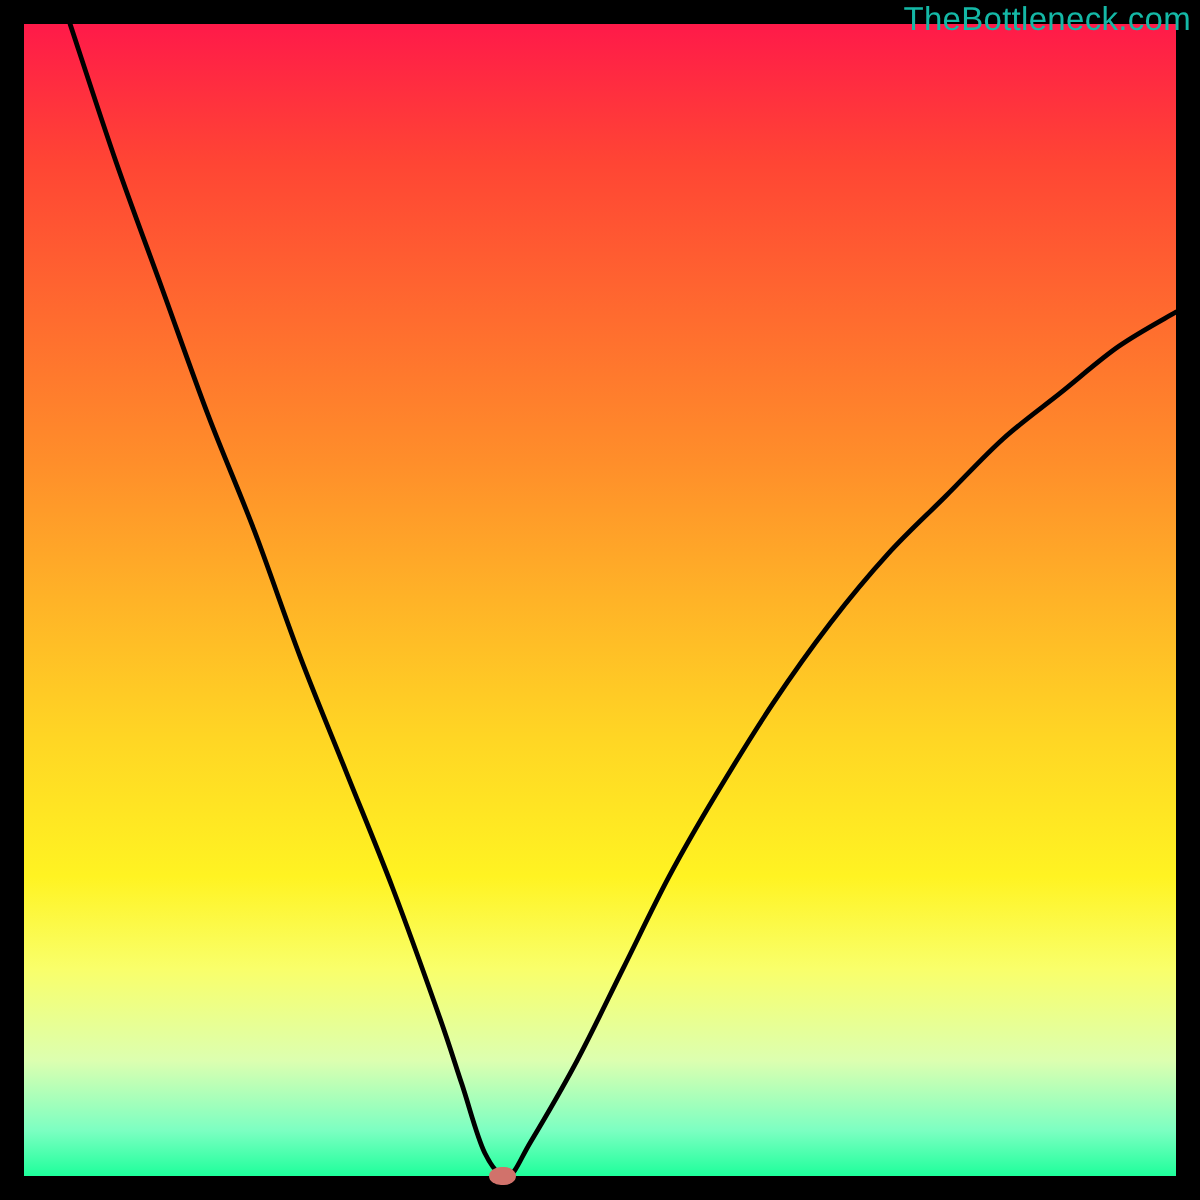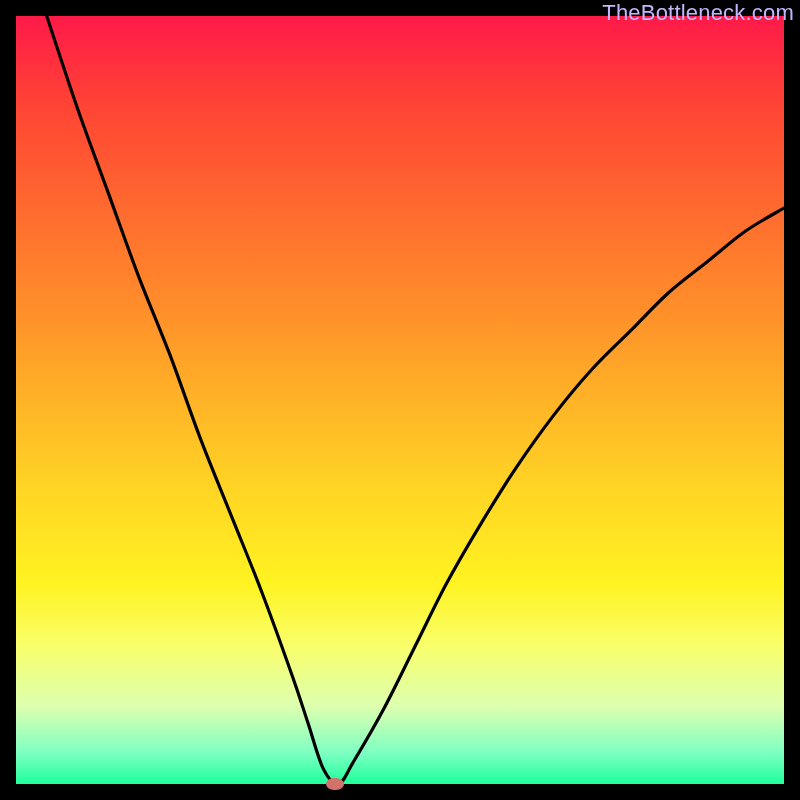--- a/index.html
+++ b/index.html
@@ -33,21 +33,21 @@
       #fff322 74%,
       #f9ff6a 82%,
       #dcffb0 90%,
       #7dffc2 96%,
       #1eff9b 100%);
   }
   .watermark {
     position: absolute;
     top: 0px;
     right: 6px;
-    color: #c4b5fd;
+    color: #14b8a6;
     font-size: 22px;
     font-weight: 500;
     letter-spacing: 0.2px;
     z-index: 5;
   }
   svg.curve {
     position: absolute;
     left: 0;
     top: 0;
     width: 768px;

